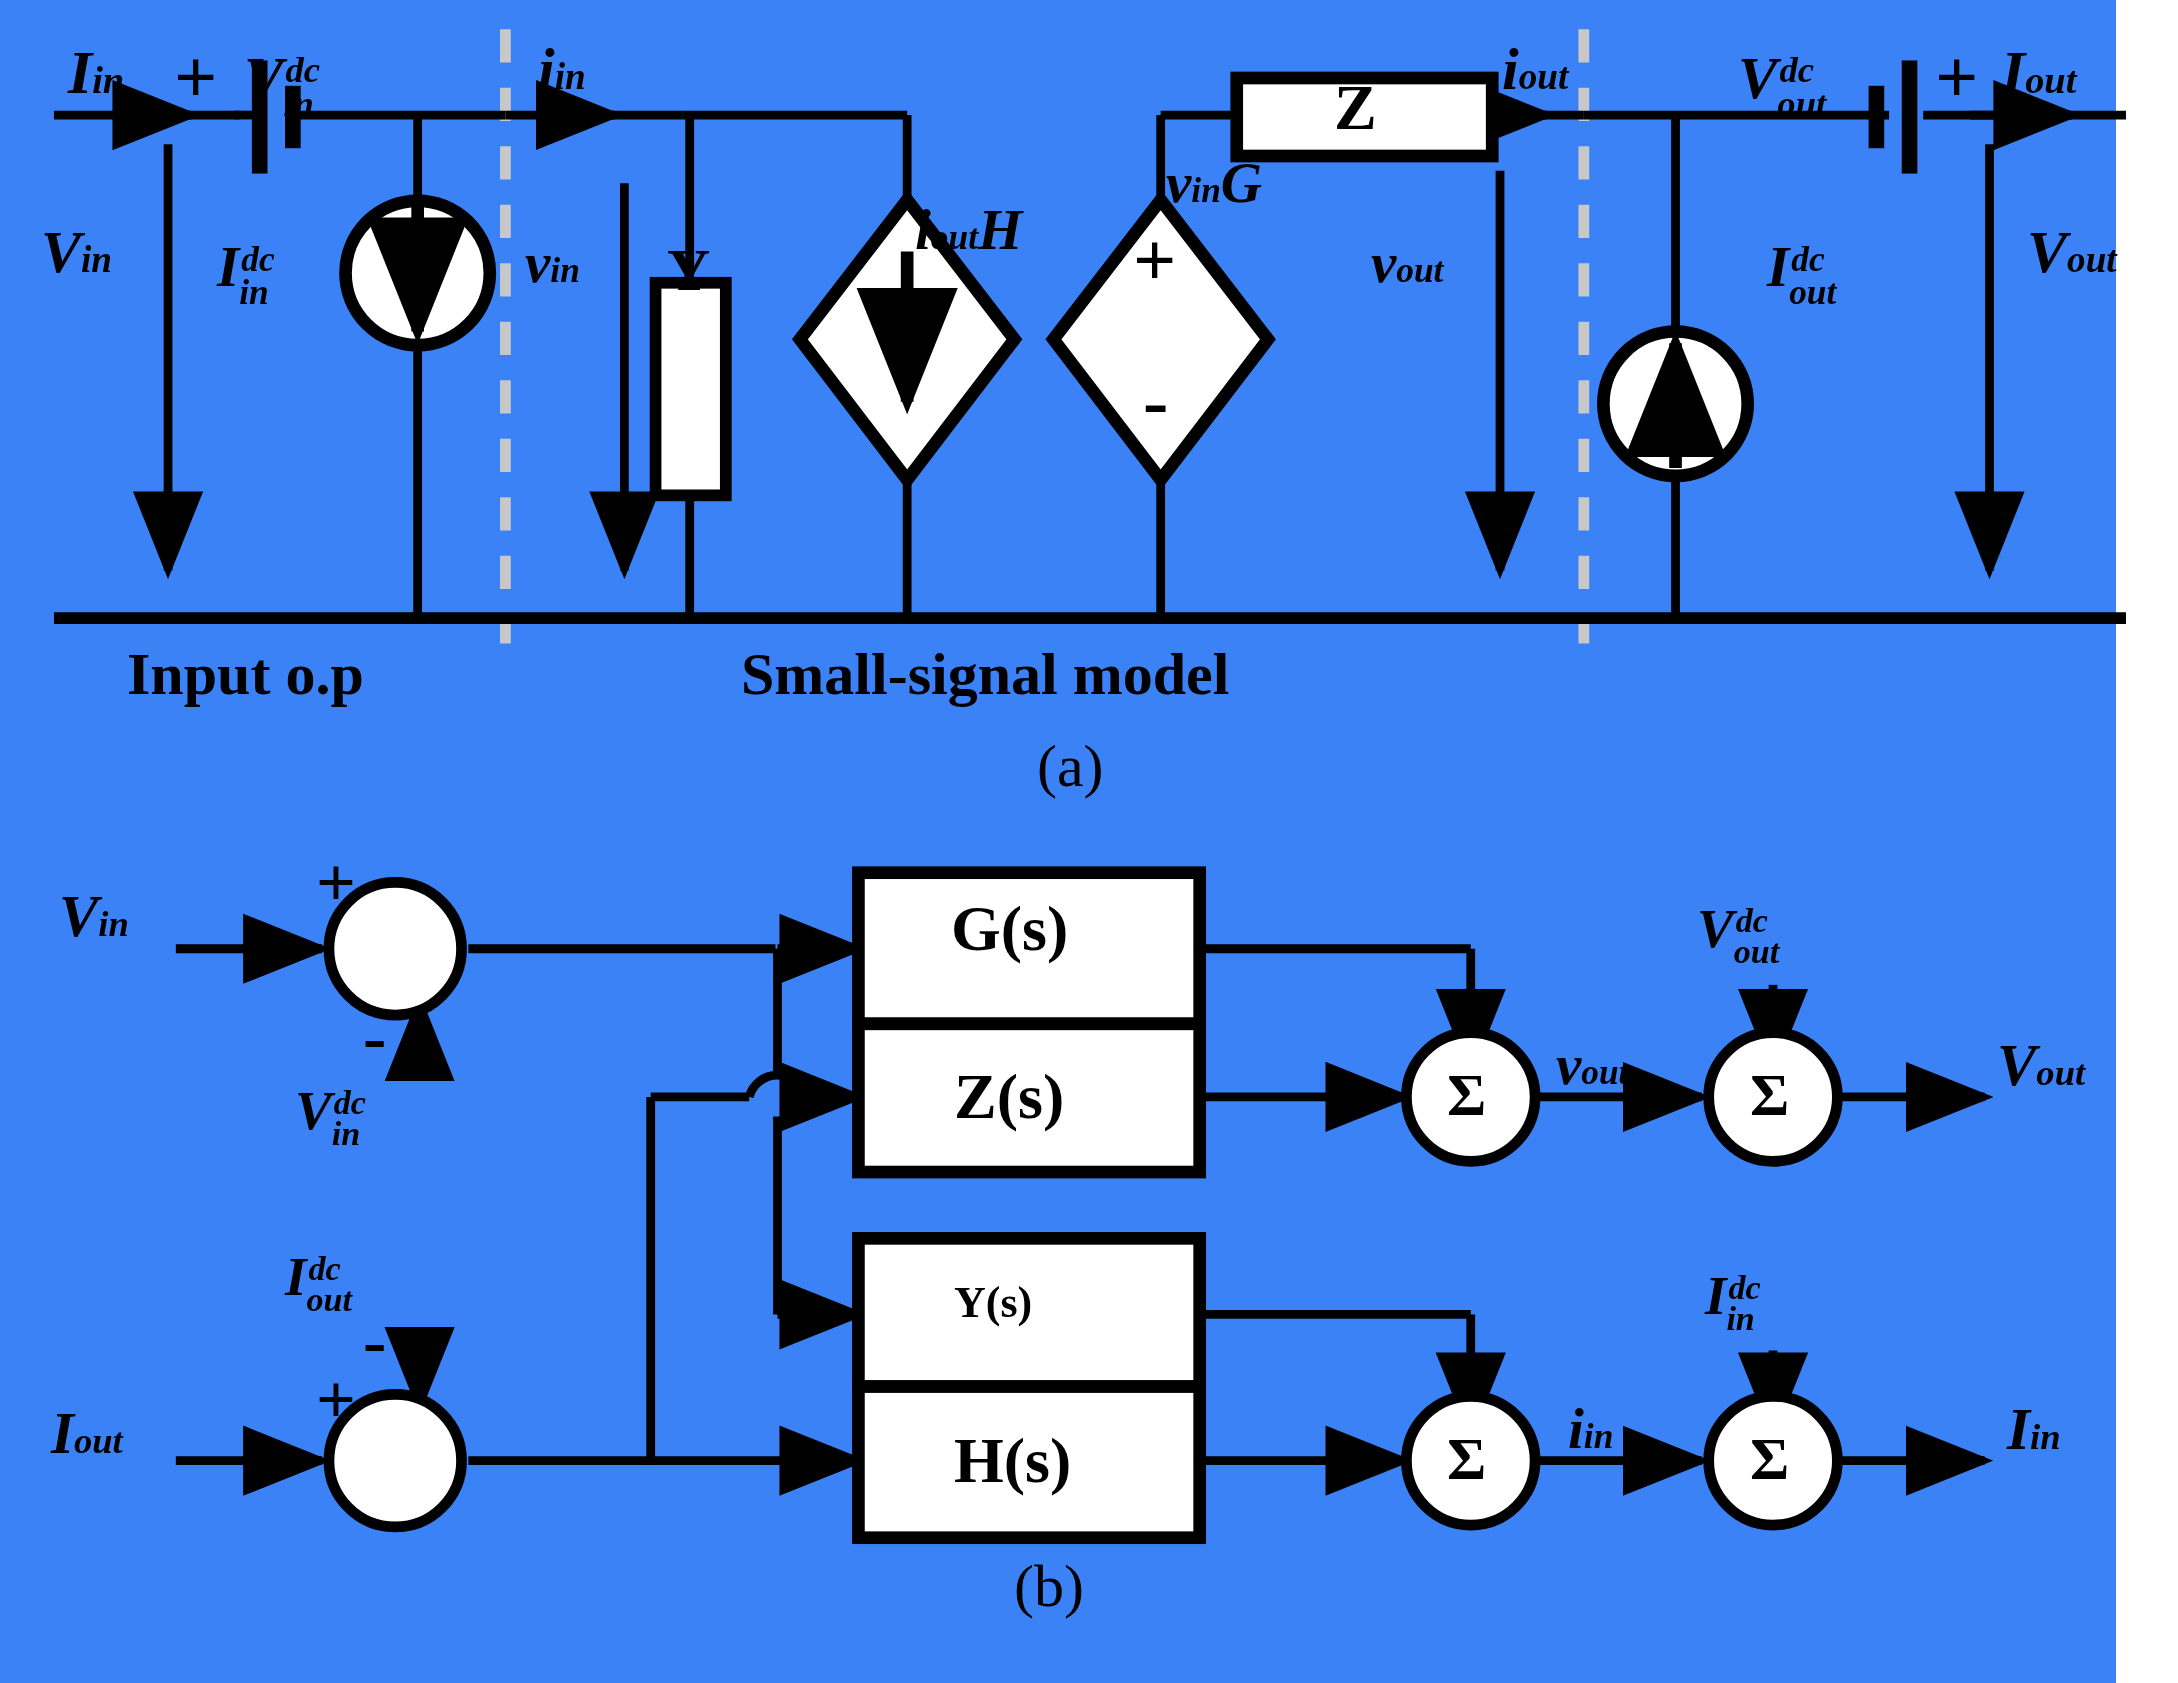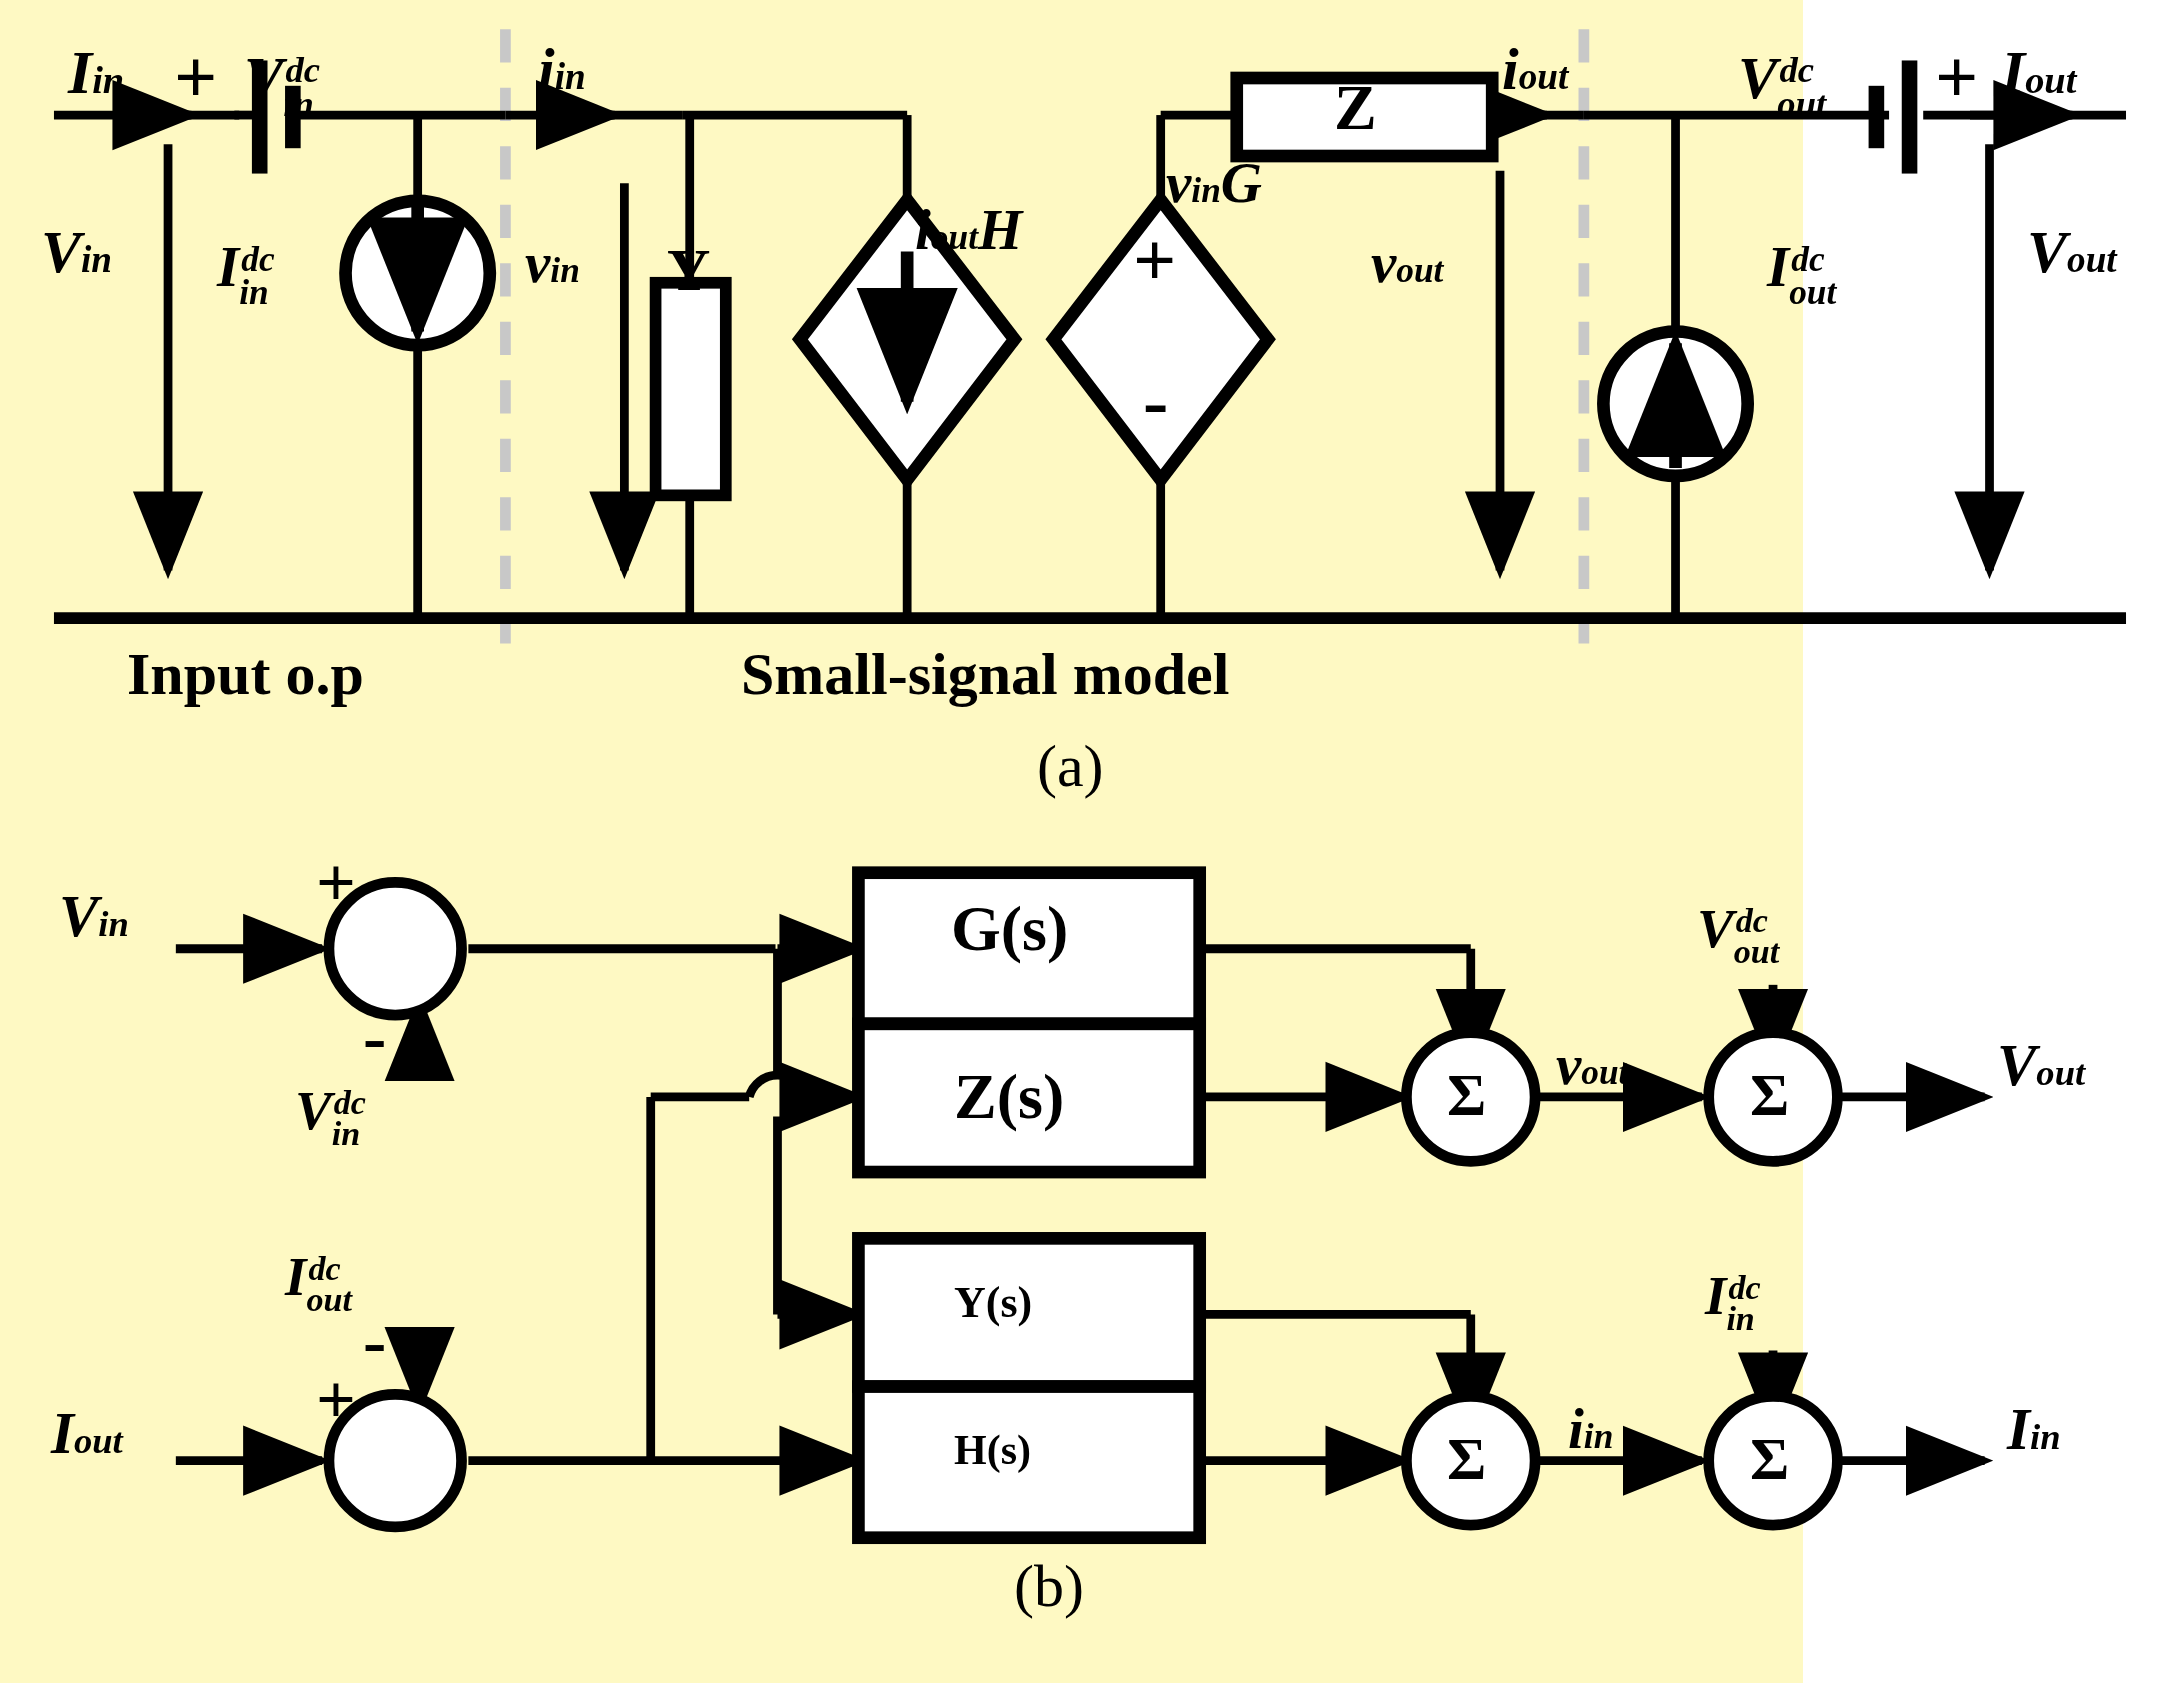--- a/index.html
+++ b/index.html
@@ -1,17 +1,17 @@
 <!DOCTYPE html>
 <html><head>
 <meta charset="utf-8">
 <style>
   html,body{margin:0;padding:0;background:#ffffff;}
   body{width:2179px;height:1683px;font-family:"Liberation Serif",serif;overflow:hidden;}
-  #stage{position:relative;width:1803px;height:1683px;background:#fef9c3;}
+  #stage{position:relative;width:2116px;height:1683px;background:#3b82f6;}
   svg{position:absolute;left:0;top:0;}
   .lbl{position:absolute;font-family:"Liberation Serif",serif;font-weight:bold;color:#000;white-space:nowrap;line-height:1;}
   .it{font-style:italic;}
   .sup{font-size:.62em;font-style:italic;font-weight:bold;margin-top:22px;}
   .sub{font-size:.62em;font-style:italic;font-weight:bold;}
   .fr{display:inline-block;vertical-align:-0.30em;text-align:left;}
   .fr .sup{display:block;line-height:.92;margin-left:.06em;}
   .fr .sub{display:block;line-height:.92;}
   .sign{position:absolute;font-family:"Liberation Serif",serif;font-weight:bold;color:#000;line-height:1;}
   .caption{position:absolute;font-family:"Liberation Serif",serif;color:#000;line-height:1;}
@@ -272,21 +272,21 @@
 </div>
 <div class="sign" style="left:316px;top:1365px;font-size:70px;">+</div>
 <div class="sign" style="left:363px;top:1307px;font-size:70px;">-</div>
 <div class="lbl it" style="left:285px;top:1231px;font-size:55px;">
   <span>I</span><span class="fr"><span class="sup">dc</span><span class="sub">out</span></span>
 </div>
 
 <div class="lbl" style="left:951px;top:897px;font-size:64px;">G(s)</div>
 <div class="lbl" style="left:954px;top:1065px;font-size:64px;">Z(s)</div>
 <div class="lbl" style="left:954px;top:1281px;font-size:44px;">Y(s)</div>
-<div class="lbl" style="left:954px;top:1429px;font-size:42px;font-family:Liberation Serif, serif;">H(s)</div>
+<div class="lbl" style="left:954px;top:1429px;font-size:64px;font-family:Liberation Serif, serif;">H(s)</div>
 
 <div class="lbl" style="left:1447px;top:1065px;font-size:60px;">Σ</div>
 <div class="lbl" style="left:1750px;top:1065px;font-size:60px;">Σ</div>
 <div class="lbl" style="left:1447px;top:1429px;font-size:60px;">Σ</div>
 <div class="lbl" style="left:1750px;top:1429px;font-size:60px;">Σ</div>
 
 <div class="lbl it" style="left:1556px;top:1036px;font-size:57px;">
   <span>v</span><span class="sub">out</span>
 </div>
 <div class="lbl it" style="left:1568px;top:1400px;font-size:57px;">

